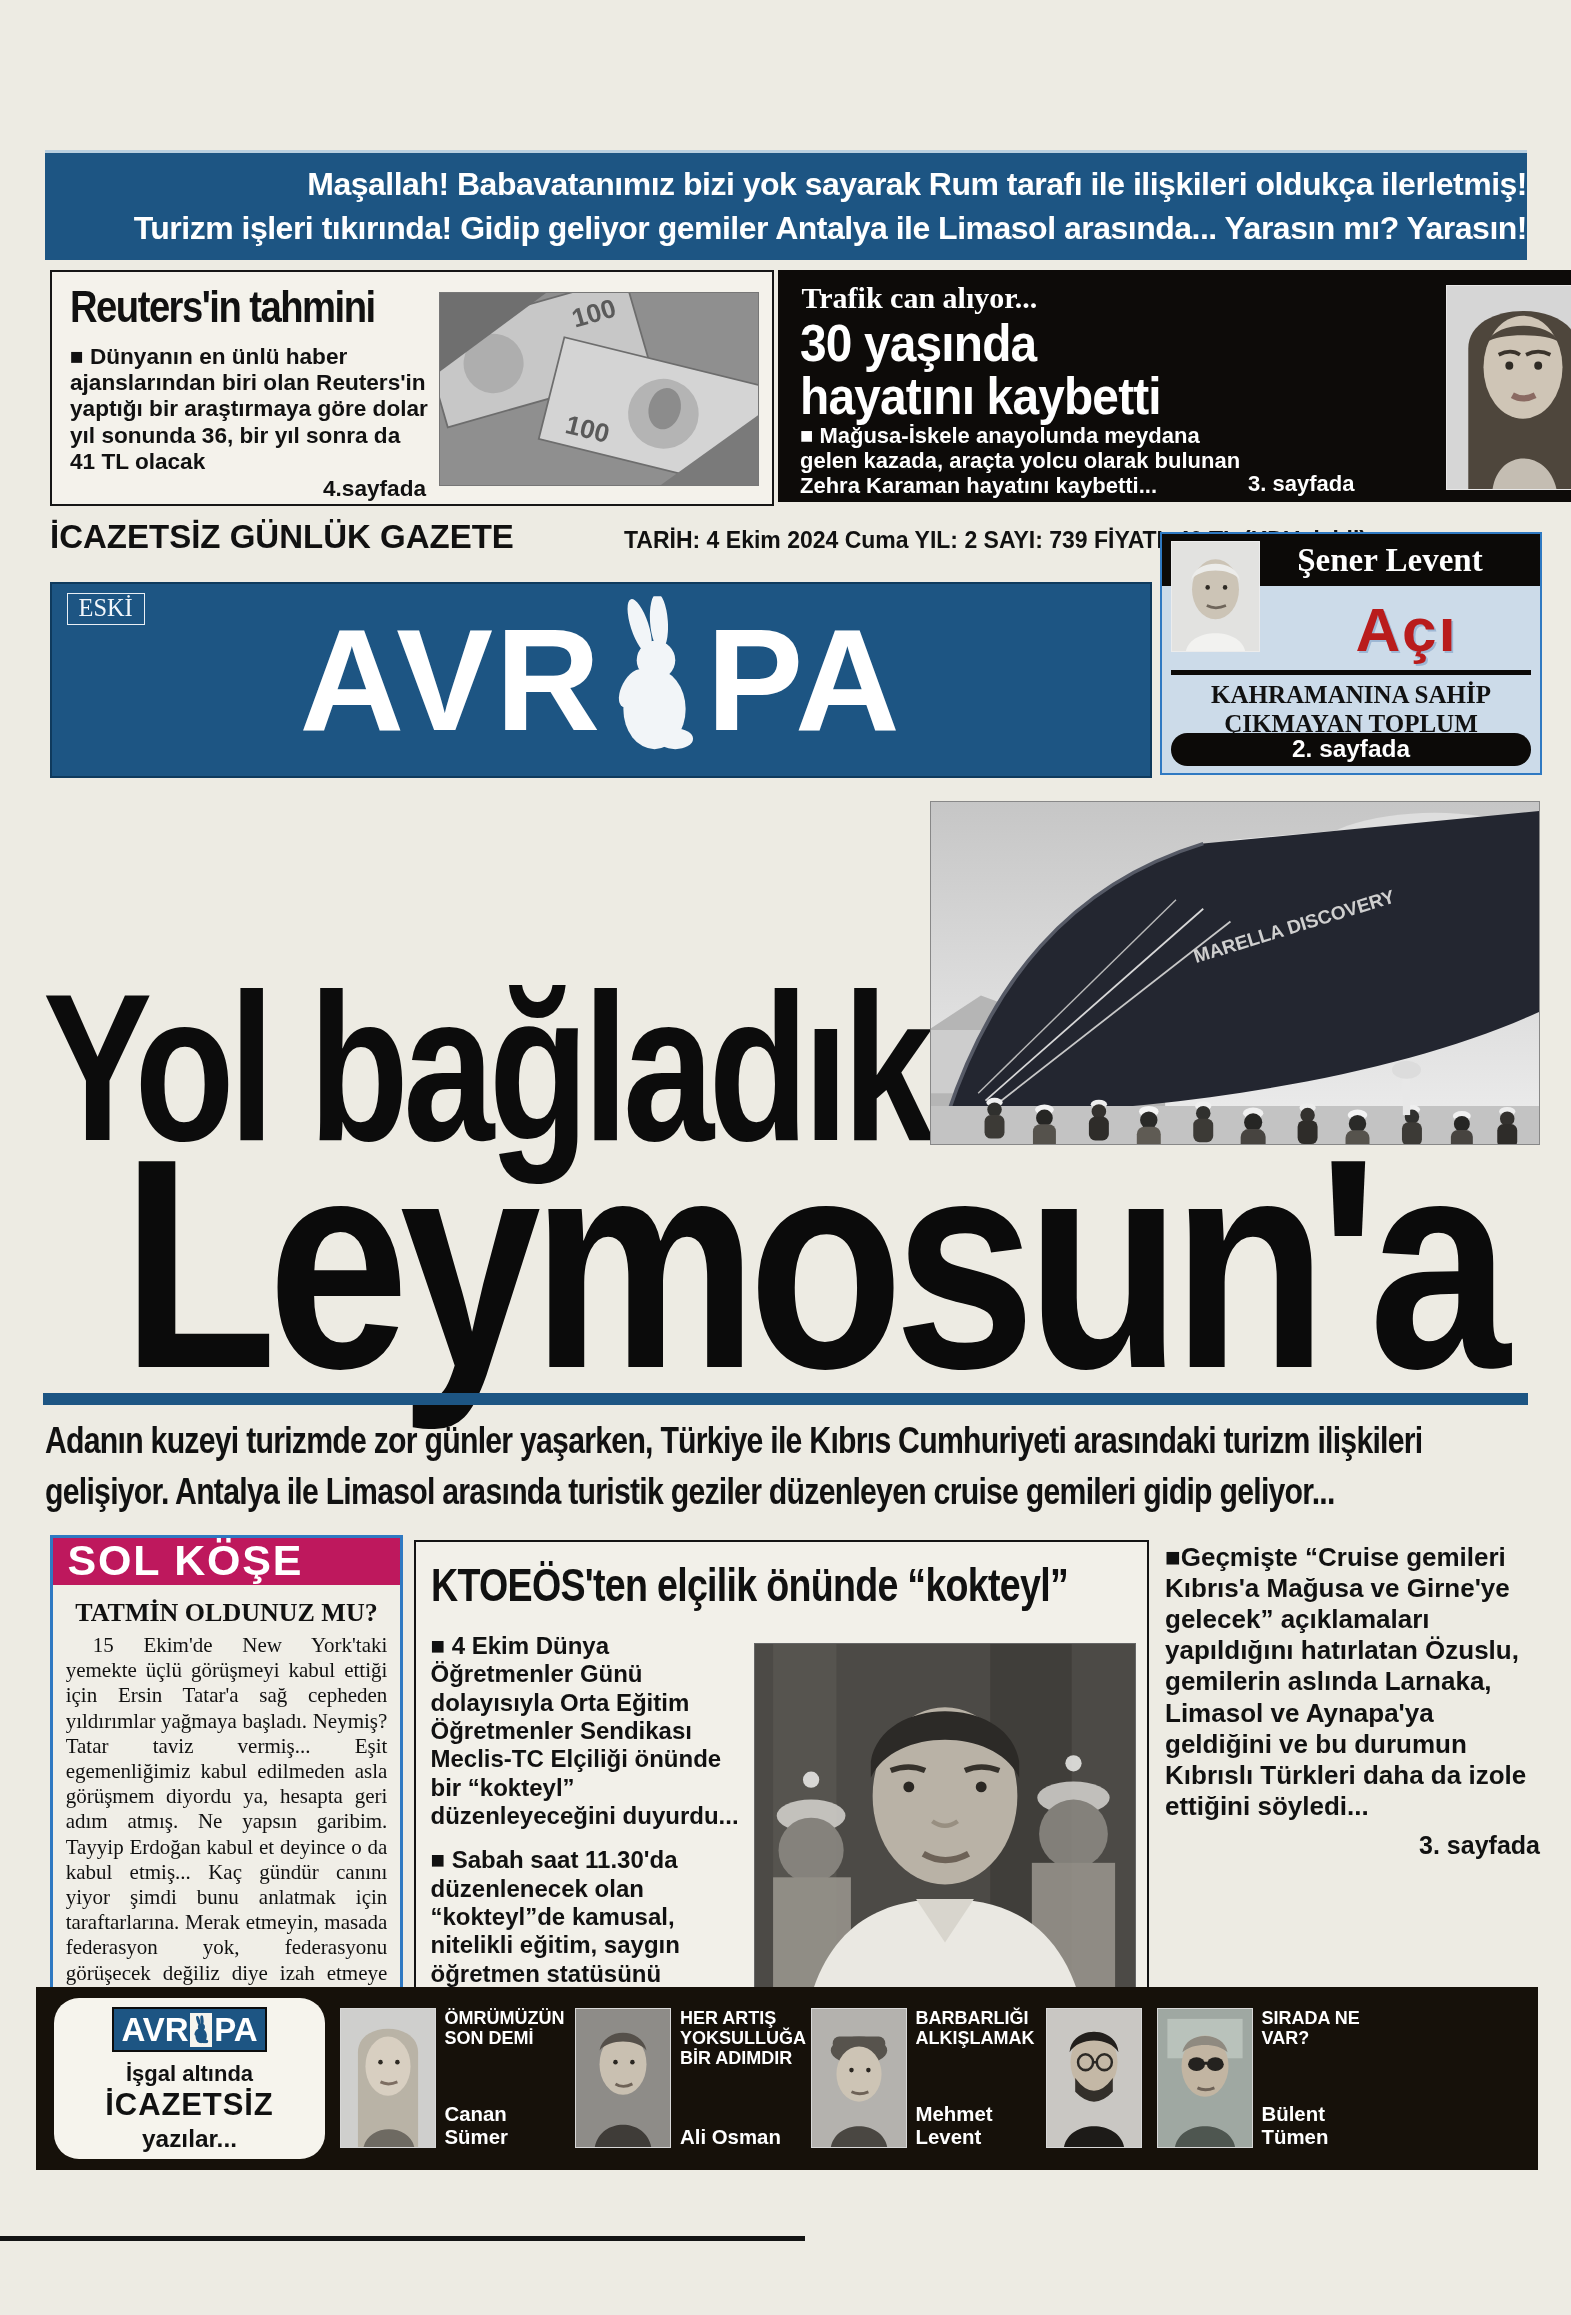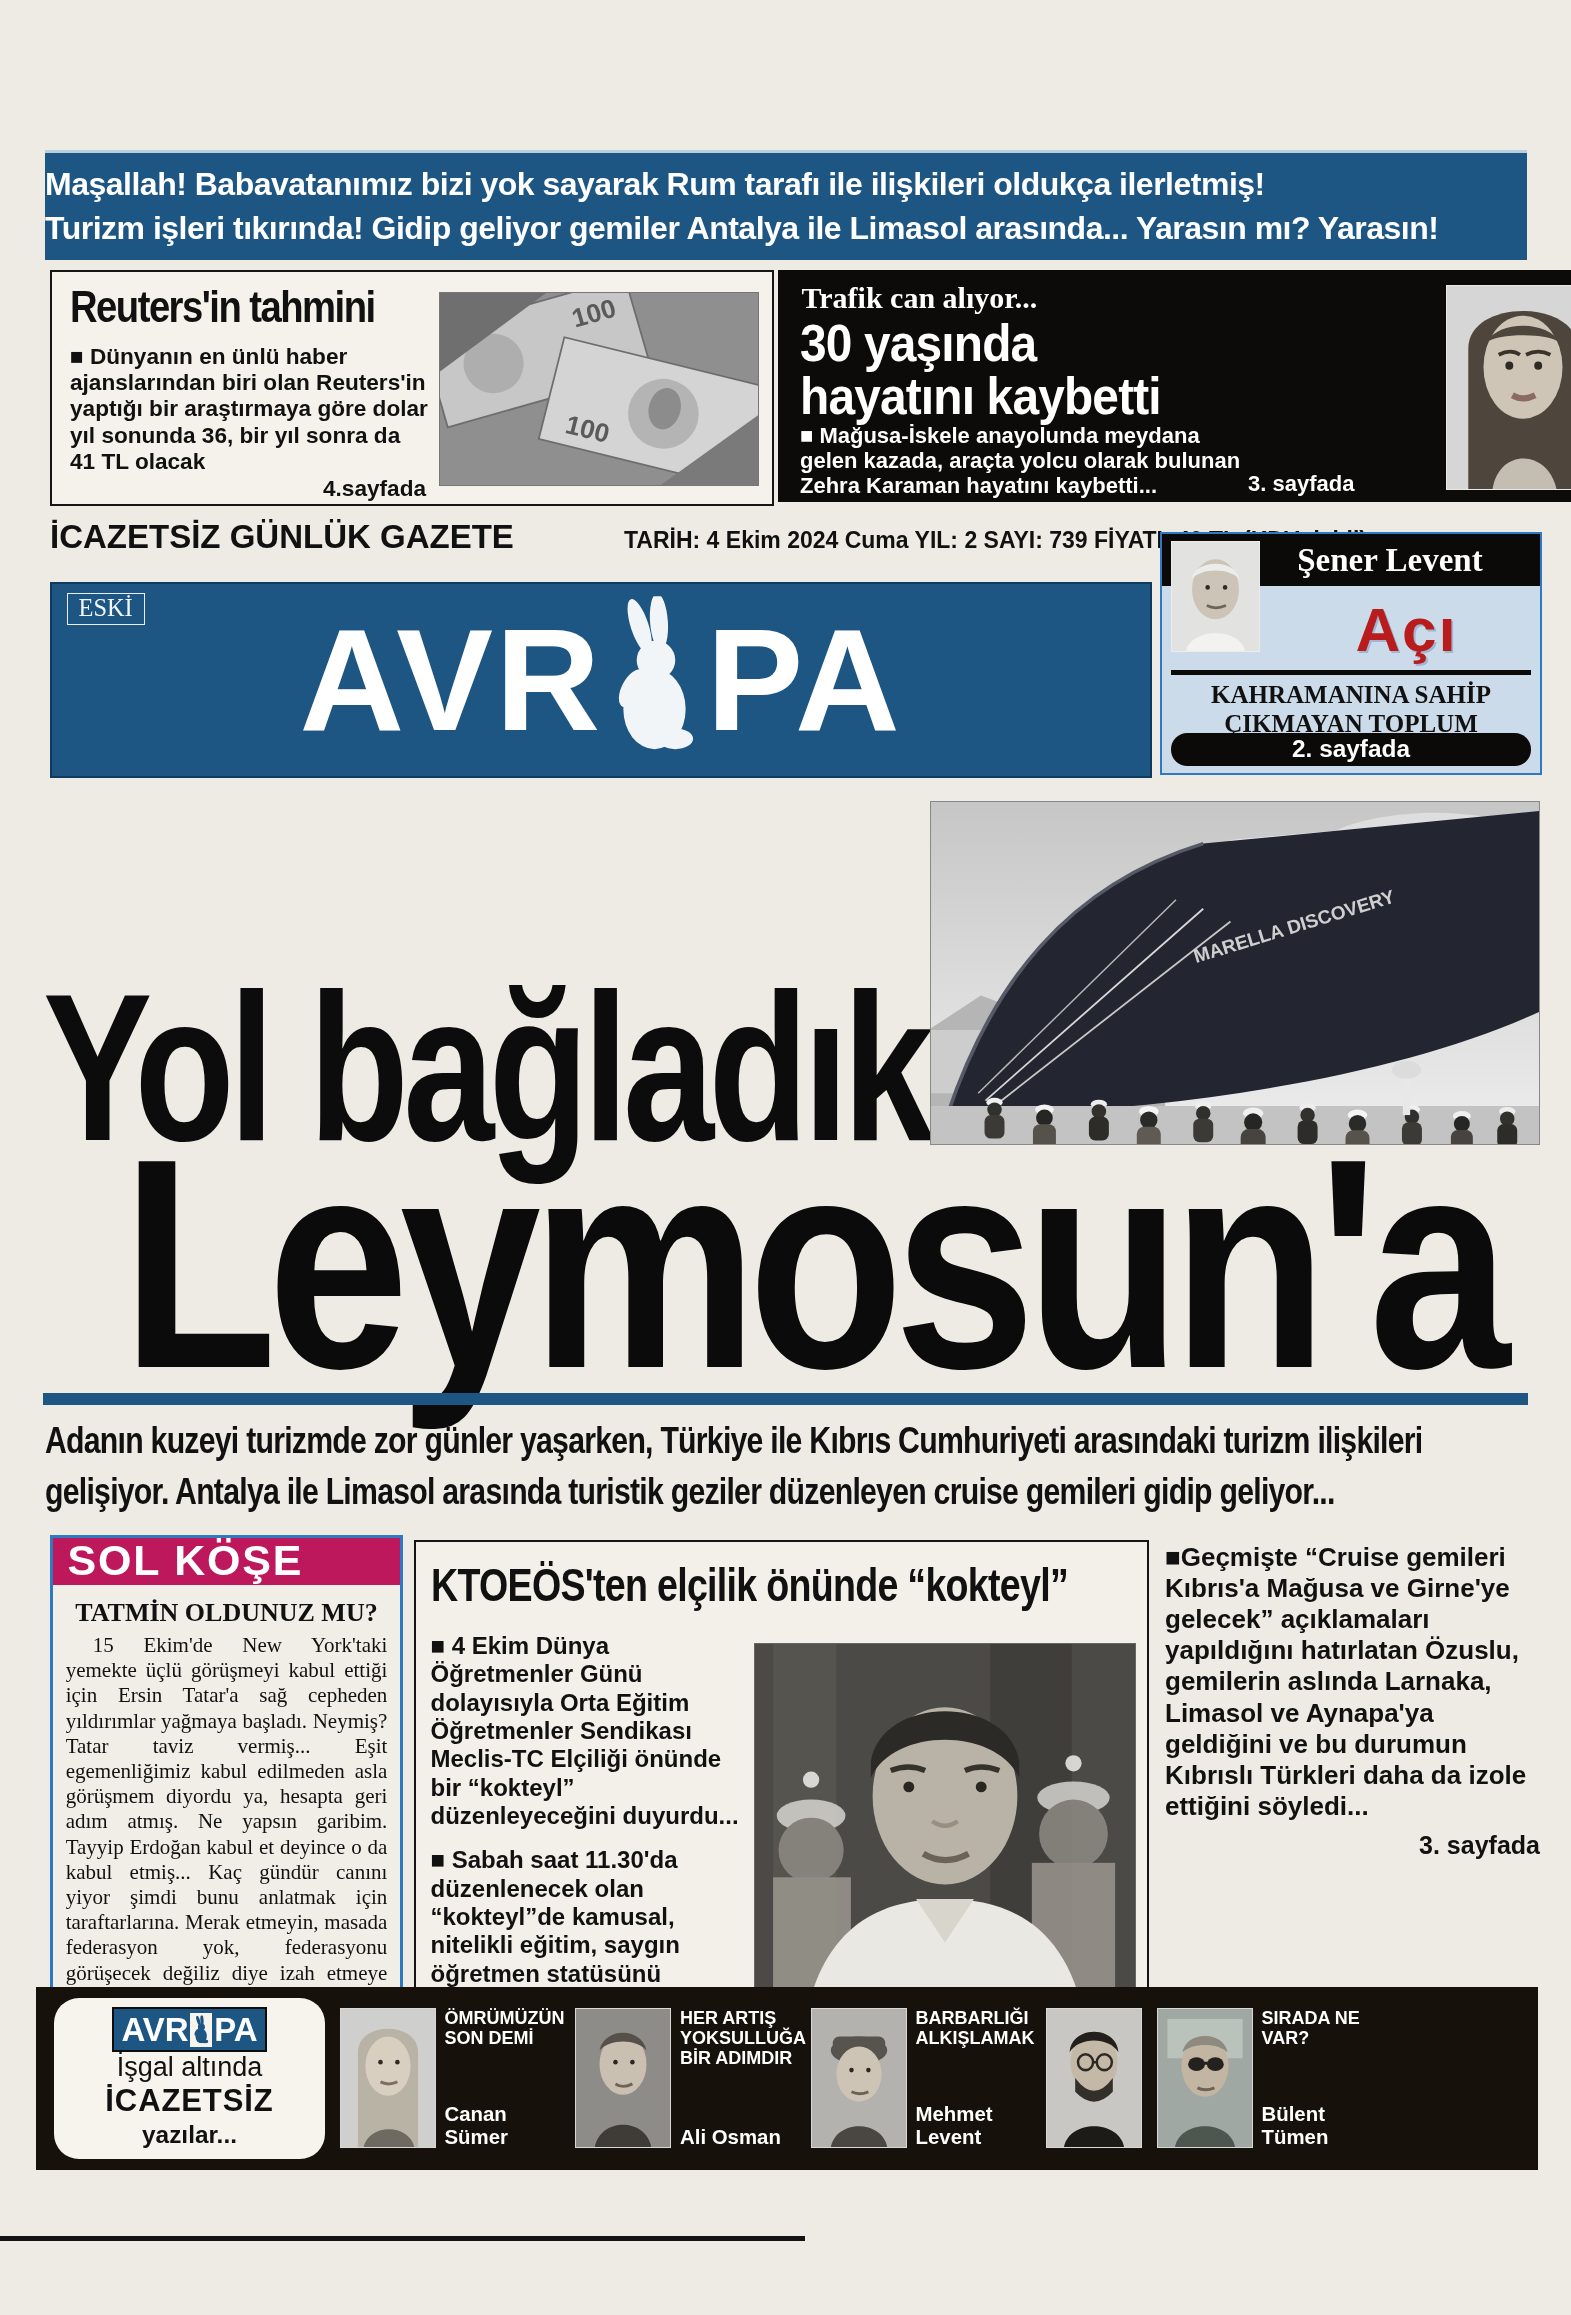--- a/index.html
+++ b/index.html
@@ -3,21 +3,21 @@
 <meta charset="utf-8">
 <style>
   html,body{margin:0;padding:0;background:#cfcdc6;}
   .page{position:relative;width:1571px;height:2316px;margin:0 auto;background:#edebe3;
         font-family:"Liberation Sans",sans-serif;color:#111;overflow:hidden;}
   .abs{position:absolute;}
   .cond{display:inline-block;white-space:nowrap;transform-origin:left center;}
 
   
   .banner{left:45px;top:150px;width:1482px;height:107px;background:#1d5583;border-top:3.6px solid #b9cfdf;
-          display:flex;flex-direction:column;justify-content:center;gap:7.2px;text-align:left;
+          display:flex;flex-direction:column;justify-content:center;gap:7.2px;text-align:right;
           color:#fff;font-weight:700;font-size:32px;letter-spacing:-0.5px;}
 
   
   .reuters{left:50px;top:270px;width:720px;height:232px;background:#f4f2eb;border:2.7px solid #161616;}
   .r-title{position:absolute;left:18px;top:9px;font-size:45px;font-weight:800;letter-spacing:-1.8px;
            transform:scaleX(.85);transform-origin:left;white-space:nowrap;}
   .r-body{position:absolute;left:18px;top:72px;width:358px;font-size:22.6px;font-weight:700;line-height:1.16;}
   .r-ref{position:absolute;left:271px;top:204px;font-size:22.6px;font-weight:700;}
   .r-img{position:absolute;right:12.7px;top:20px;width:318px;height:192px;border:0.9px solid #777;}
 
@@ -94,21 +94,21 @@
   .rc-p2{margin-top:12.7px;}
   .rc-ref{text-align:right;font-weight:800;font-size:25px;margin-top:7.2px;}
 
   
   .footer{left:36px;top:1987px;width:1502px;height:183px;background:#16110a;display:flex;align-items:center;}
   .f-logo{width:271px;height:161px;background:#f6f4ed;border-radius:25px;margin-left:18px;flex:none;
           text-align:center;padding-top:9px;box-sizing:border-box;}
   .f-badge{display:inline-flex;align-items:center;background:#1d5583;border:2.7px solid #0d0d0d;color:#fff;
            font-weight:800;font-size:33px;padding:0 7.2px;gap:1.8px;line-height:1.25;}
   .rab-patch{width:22px;height:34px;background:#f6f4ed;display:flex;align-items:center;justify-content:center;color:#1d5583;}
-  .f-l1{font-size:27px;font-weight:400;margin-top:0;}
+  .f-l1{font-size:22px;font-weight:700;margin-top:9px;}
   .f-l2{font-size:31px;font-weight:800;letter-spacing:0.9px;}
   .f-l3{font-size:24.4px;font-weight:700;margin-top:1.8px;}
   .f-cell{display:flex;height:141px;margin-left:14.5px;flex:none;}
   .f-photo{width:94px;height:138px;border:1.8px solid #d8d8d8;flex:none;}
   .f-meta{display:flex;flex-direction:column;justify-content:space-between;margin-left:9px;width:116px;color:#fff;}
   .f-title{font-size:18px;font-weight:800;line-height:1.12;}
   .f-name{font-size:20.4px;font-weight:700;}
   .bottomrule{left:0;top:2236px;width:805px;height:5.4px;background:#141414;}
 </style>
 </head>

